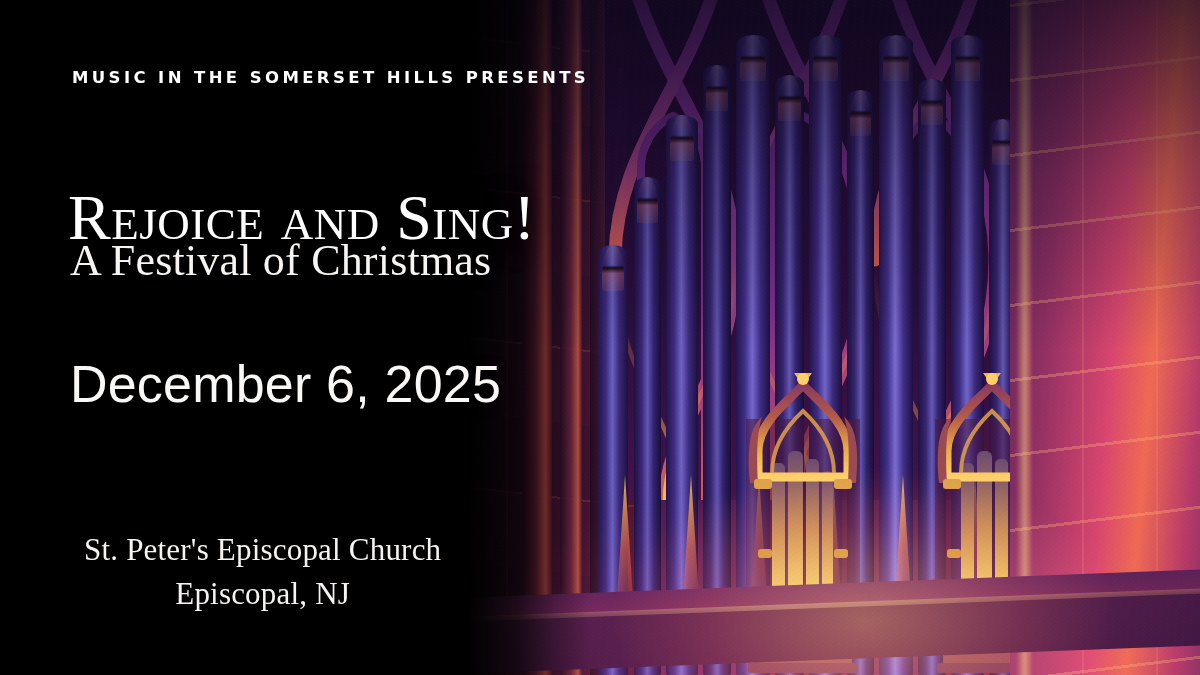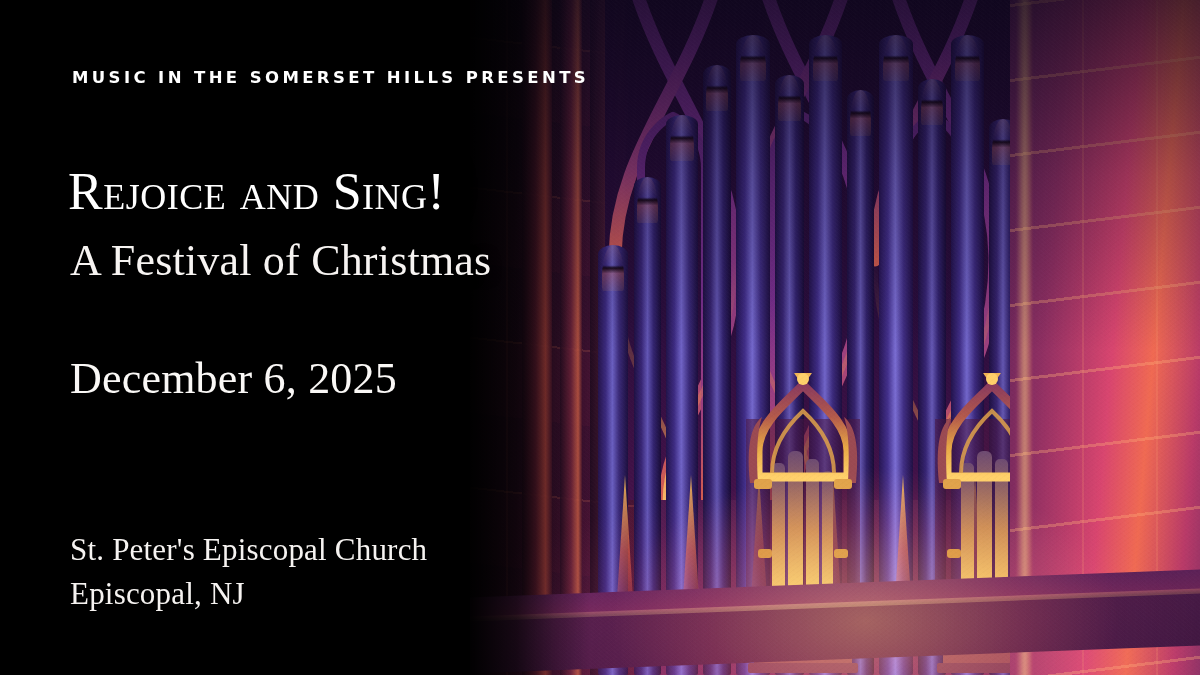--- a/index.html
+++ b/index.html
@@ -242,24 +242,24 @@
     font-family: "DejaVu Sans", "Liberation Sans", sans-serif;
     font-size: 16.5px;
     font-weight: 700;
     letter-spacing: 3.4px;
     text-transform: uppercase;
     white-space: nowrap;
   }
 
   .title {
     position: absolute;
-    top: 131px; left: 68px;
+    top: 143px; left: 68px;
     color: #ffffff;
     font-family: "Liberation Serif", "DejaVu Serif", serif;
-    font-size: 52px;
+    font-size: 64px;
     font-weight: 400;
     font-variant: small-caps;
     letter-spacing: 0.5px;
     line-height: 1;
     white-space: nowrap;
     text-shadow: 0 2px 14px rgba(0,0,0,0.75), 0 0 34px rgba(0,0,0,0.55);
     text-align: right;
   }
 
   .subtitle {
@@ -272,41 +272,42 @@
     letter-spacing: 0.2px;
     line-height: 1.1;
     white-space: nowrap;
     text-shadow: 0 2px 12px rgba(0,0,0,0.7);
   }
 
   .datetime {
     position: absolute;
     top: 352px; left: 70px;
     color: #faf8f6;
-    font-family: Liberation Serif, serif;
-    font-size: 44px;
+    font-family: Liberation Sans, sans-serif;
+    font-size: 52px;
     font-weight: 400;
     line-height: 1.24;
     letter-spacing: 0.2px;
     white-space: nowrap;
     text-shadow: 0 2px 12px rgba(0,0,0,0.7);
   }
   .datetime div { display: block; }
 
   .venue {
     position: absolute;
-    top: 528px; left: 70px;
+    top: 528px; left: 84px;
     color: #f6f3f1;
     font-family: "Liberation Serif", "DejaVu Serif", serif;
     font-size: 31px;
     font-weight: 400;
     line-height: 1.42;
     letter-spacing: 0.2px;
     white-space: nowrap;
     text-shadow: 0 2px 12px rgba(0,0,0,0.7);
+    text-align: center;
   }
   .venue div { display: block; }
 </style>
 </head>
 <body>
 
 <div class="poster">
 
   <div class="photo">
 

